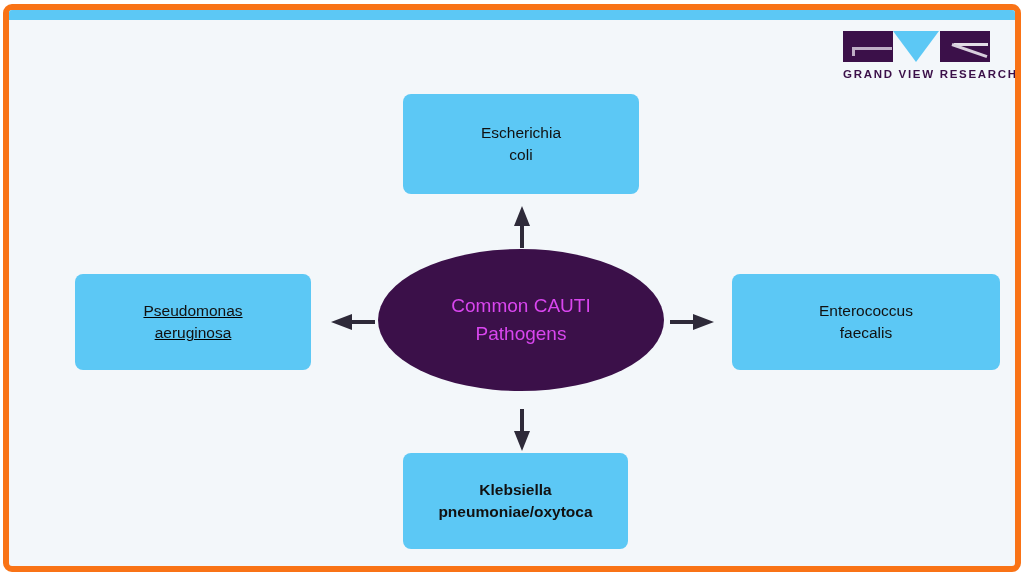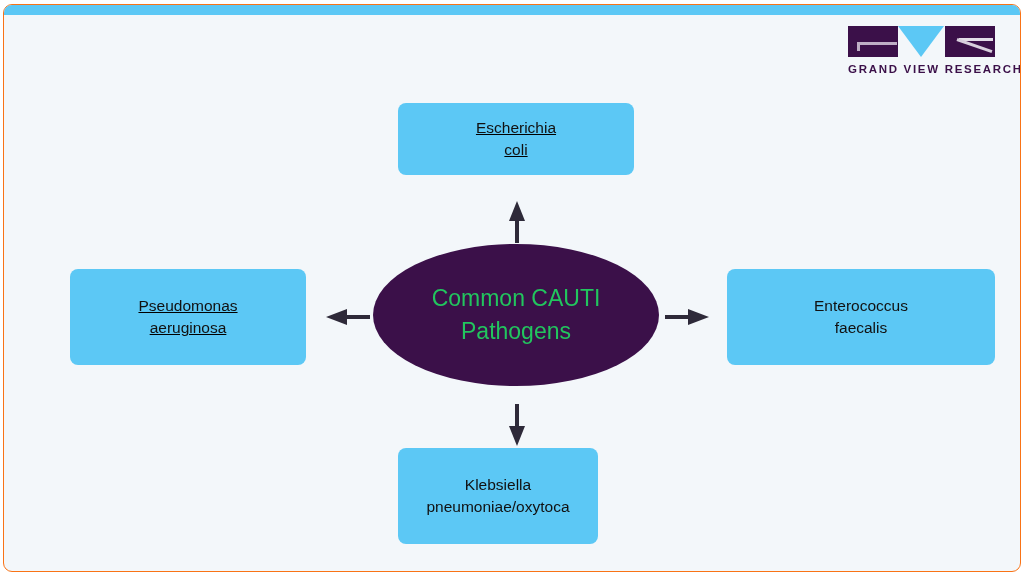--- a/index.html
+++ b/index.html
@@ -16,21 +16,21 @@
 
   
   #card {
     position: absolute;
     left: 3px;
     top: 4px;
     width: 1018px;
     height: 568px;
     box-sizing: border-box;
     background: #f3f7fa;
-    border: 1px solid #f97316;
+    border: 6px solid #f97316;
     border-radius: 9px;
     overflow: hidden;
   }
   #top-strip {
     position: absolute;
     left: 0;
     top: 0;
     width: 100%;
     height: 10px;
     background: #5cc8f5;
@@ -123,22 +123,22 @@
     width: 286px;
     height: 142px;
     background: #3b1049;
     border-radius: 50%;
     display: flex;
     align-items: center;
     justify-content: center;
     text-align: center;
   }
   #center-label {
-    color: #22c55e;
-    font-size: 23px;
+    color: #d946ef;
+    font-size: 19px;
     line-height: 1.45;
     white-space: pre-line;
   }
 
   
   .node-box {
     position: absolute;
     background: #5cc8f5;
     border-radius: 8px;
     display: flex;
@@ -147,24 +147,24 @@
     text-align: center;
     box-sizing: border-box;
     padding: 6px 10px;
   }
   .node-box-label {
     color: #111111;
     font-size: 15.5px;
     line-height: 1.45;
     white-space: pre-line;
   }
-  #node-top    { left: 394px; top: 98px;  width: 236px; height: 72px; text-decoration: underline; }
+  #node-top    { left: 394px; top: 84px;  width: 236px; height: 100px; }
   #node-left   { left: 66px;  top: 264px; width: 236px; height: 96px; text-decoration: underline; }
   #node-right  { left: 723px; top: 264px; width: 268px; height: 96px; }
-  #node-bottom { left: 394px; top: 443px; width: 200px; height: 96px; }
+  #node-bottom { left: 394px; top: 443px; width: 225px; height: 96px; font-weight: bold; }
 
   
   .arrow { position: absolute; }
   .arrow-shaft { position: absolute; background: #2e2a39; }
   .arrow-head  { position: absolute; width: 0; height: 0; }
 
   
   #arrow-up { left: 505px; top: 196px; width: 16px; height: 42px; }
   #arrow-up .arrow-shaft { left: 6px; top: 18px; width: 4px; height: 24px; }
   #arrow-up .arrow-head {

